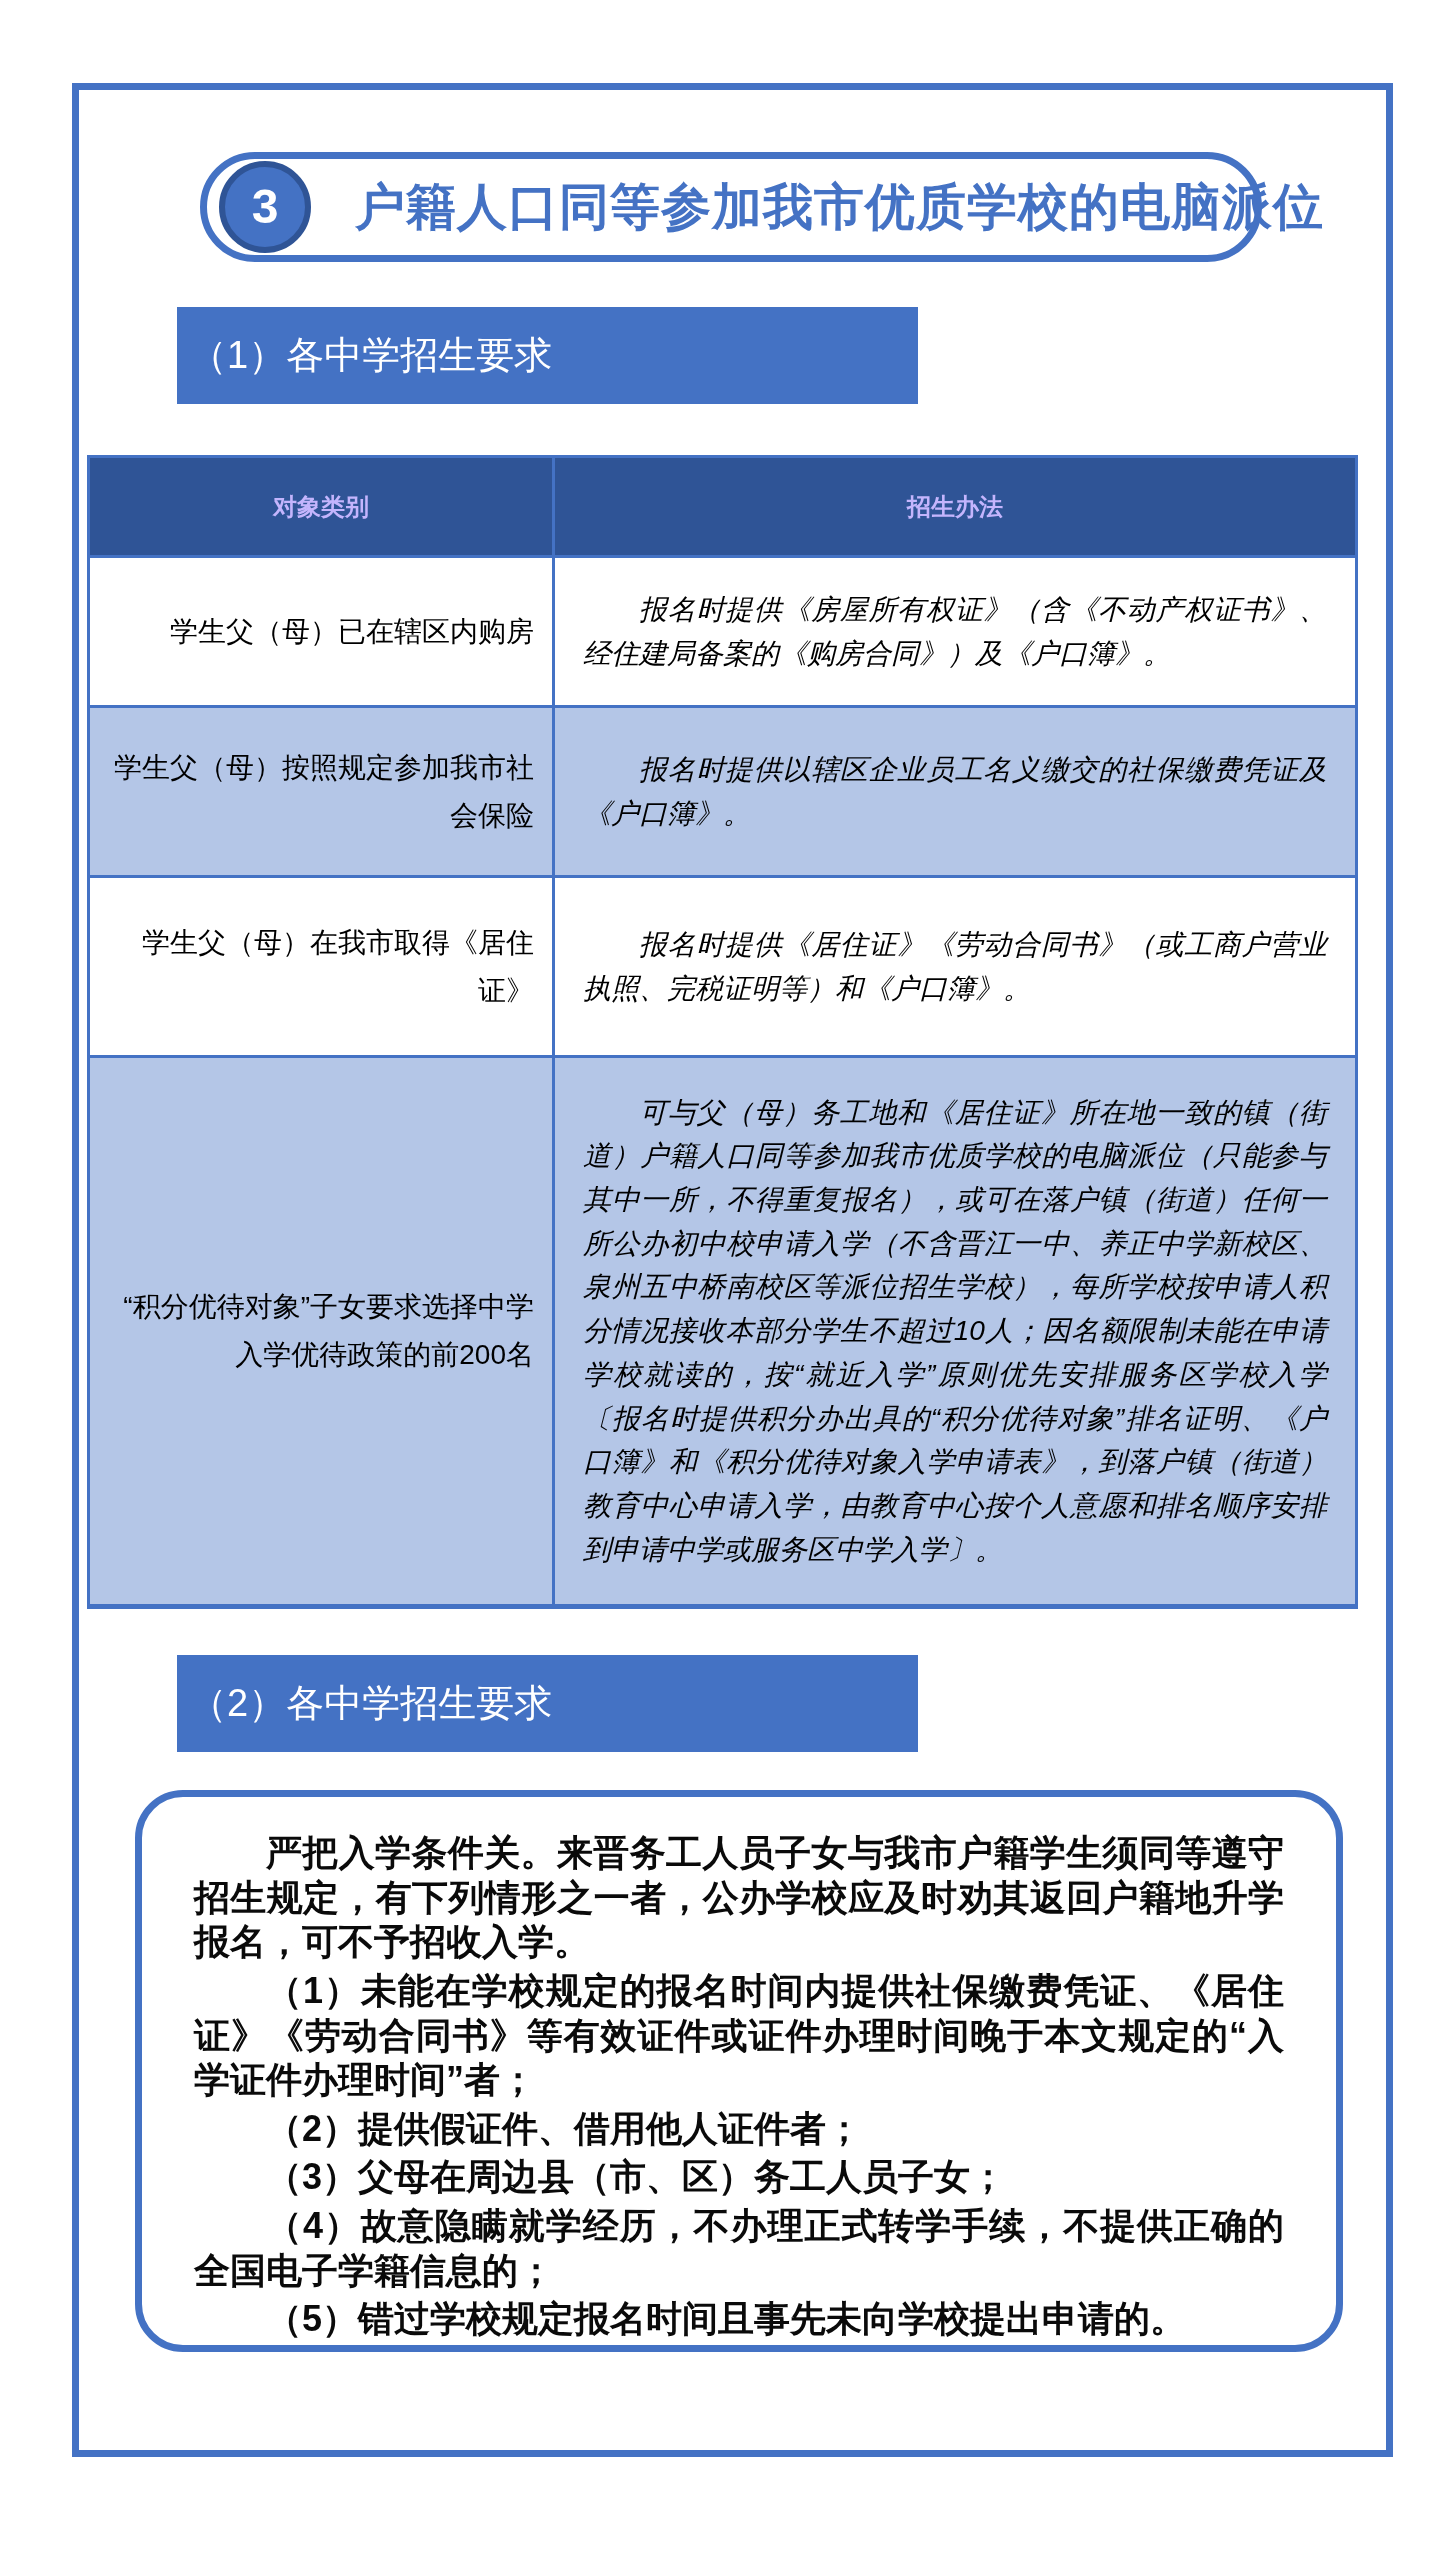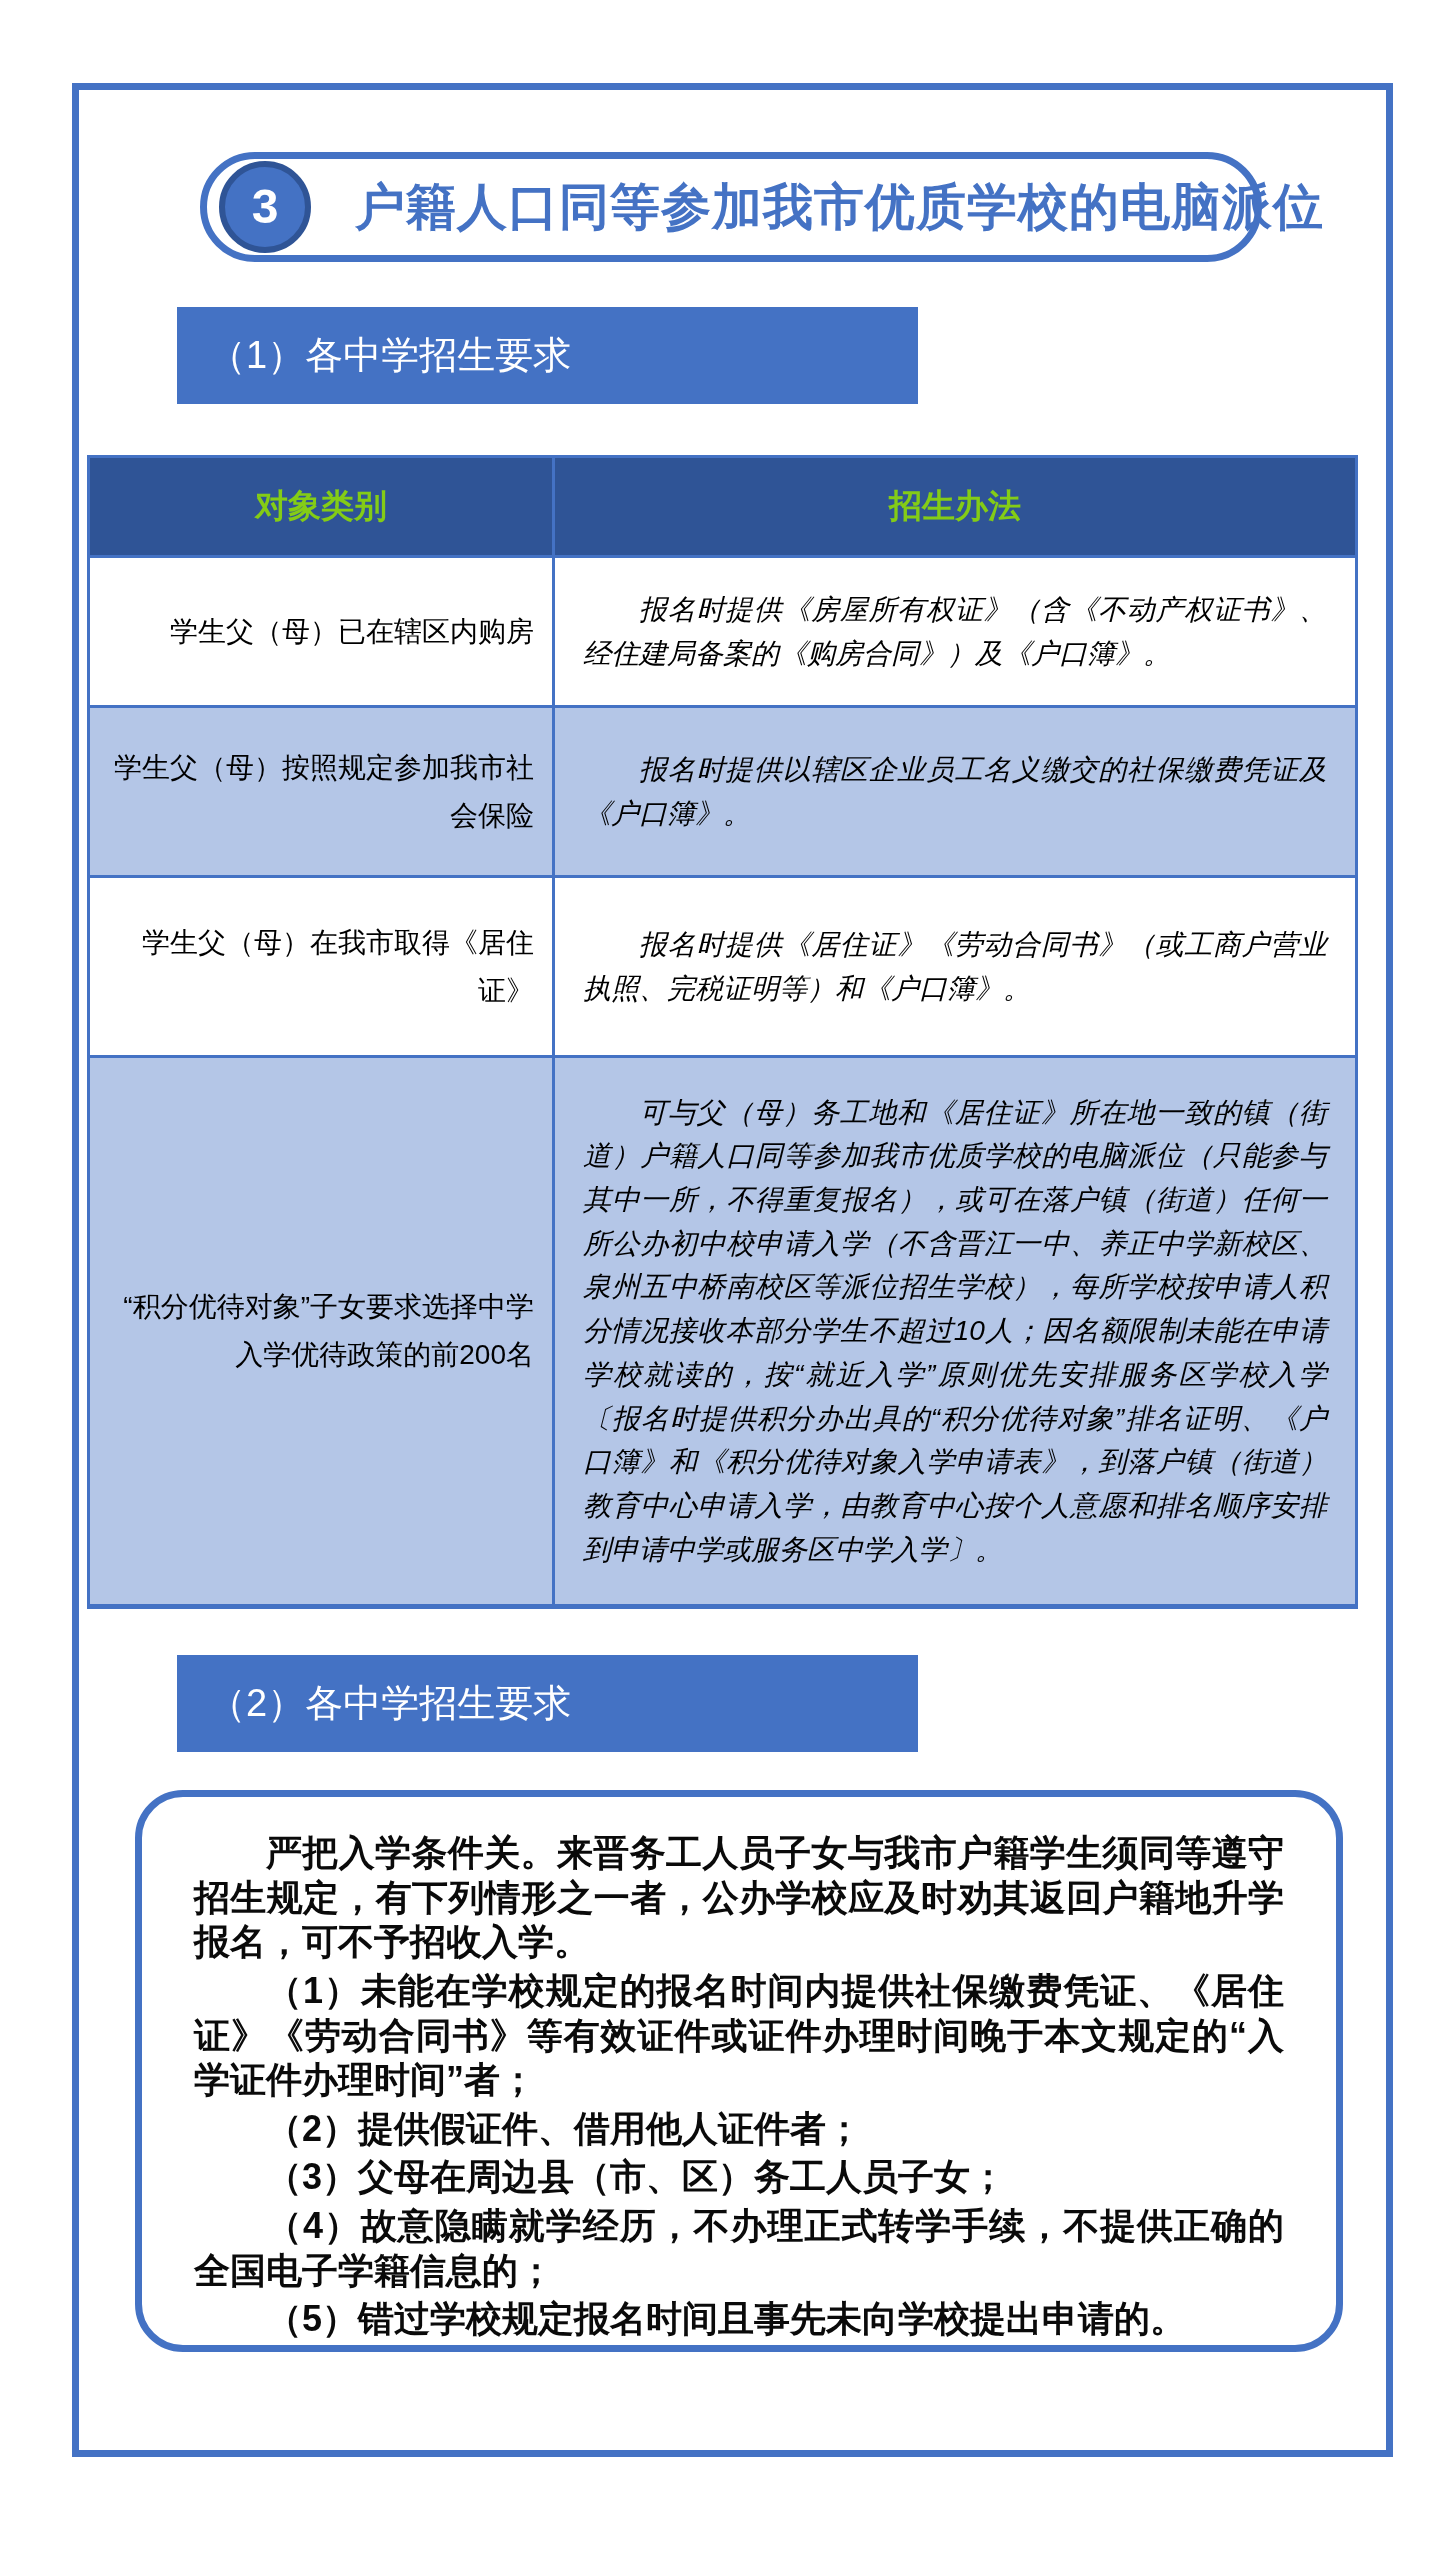--- a/index.html
+++ b/index.html
@@ -25,35 +25,35 @@
   }
   .badge span{color:#fff;font-size:48px;font-weight:700;line-height:1;}
   .banner-title{
     margin:0 0 0 44px;color:#4472C4;font-size:50px;font-weight:800;
     letter-spacing:1px;white-space:nowrap;
   }
   
   .sec-head{
     position:absolute;left:177px;width:741px;height:97px;
     background:#4472C4;color:#fff;font-size:38px;font-weight:500;
-    display:flex;align-items:center;padding-left:31px;box-sizing:border-box;
+    display:flex;align-items:center;padding-left:12px;box-sizing:border-box;
   }
   .sec1{top:307px;}
   .sec2{top:1655px;}
   
   .tbl{
     position:absolute;left:87px;top:455px;width:1268px;
     border-collapse:collapse;table-layout:fixed;
   }
   .tbl th,.tbl td{
     border:3px solid #4472C4;box-sizing:border-box;vertical-align:middle;
   }
   .tbl tr:last-child td{border-bottom-width:5px;}
   .tbl th{
-    background:#2F5496;color:#84cc16;font-size:33px;font-weight:700;
+    background:#2F5496;color:#c4b5fd;font-size:24px;font-weight:700;
     text-align:center;height:100px;
   }
   .col-cat{width:465px;}
   .col-met{width:803px;}
   td.cat{
     text-align:right;font-size:28px;line-height:1.7;font-weight:500;
     padding:10px 18px;
   }
   td.met{padding:16px 28px;font-style:italic;}
   td.met p{

